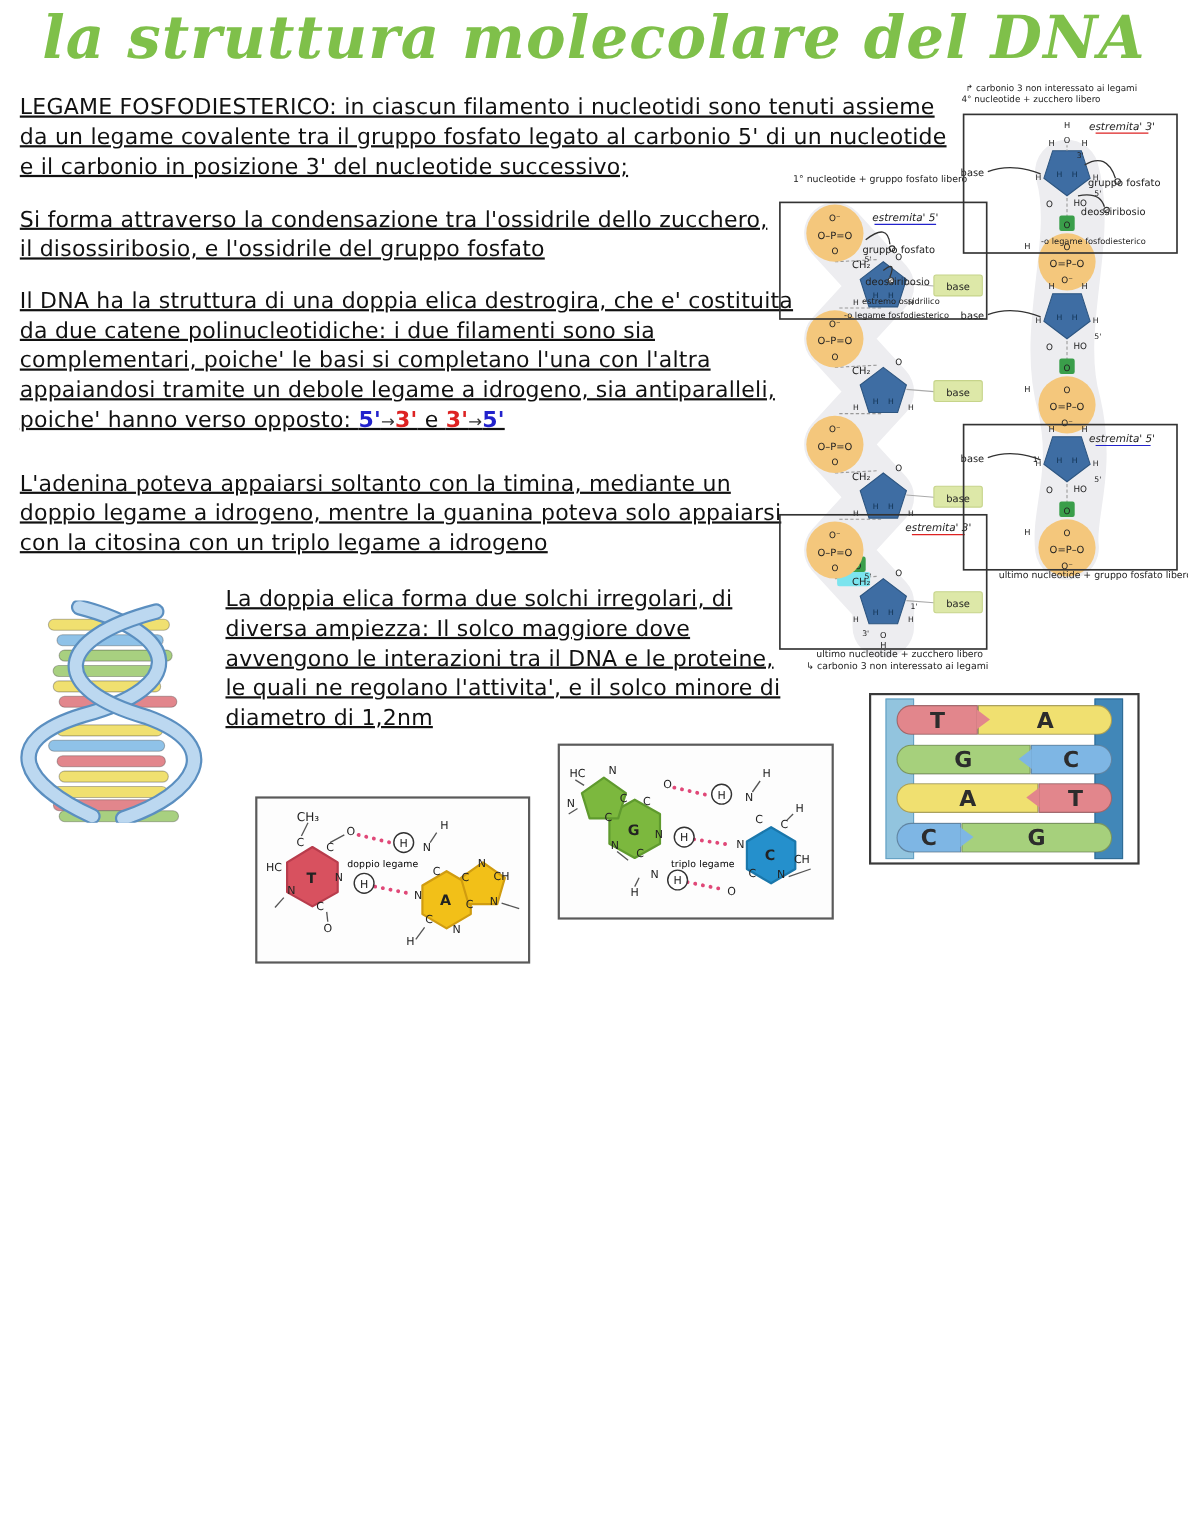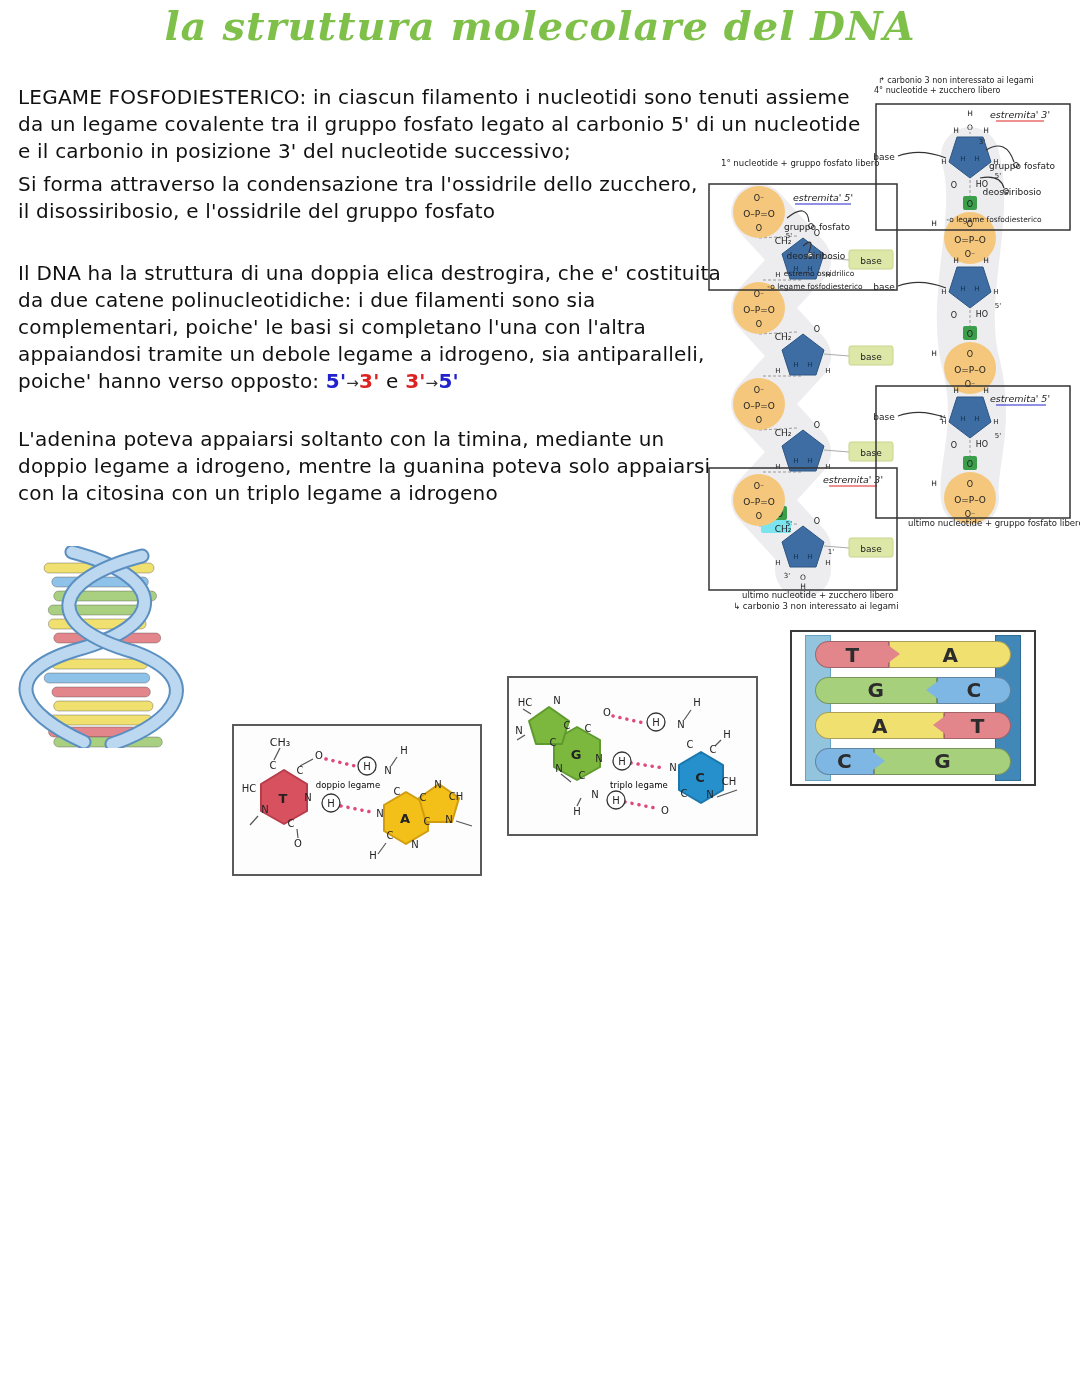--- a/index.html
+++ b/index.html
@@ -1,23 +1,23 @@
 <!DOCTYPE html>
 <html><head>
 <meta charset="utf-8">
 <style>
   html,body{margin:0;padding:0;background:#ffffff;}
   .page{position:relative;width:1080px;height:1395px;background:#fff;overflow:hidden;
         font-family:"DejaVu Sans",sans-serif;color:#141414;}
   .title{position:absolute;left:0;top:2px;width:1080px;text-align:center;
          font-family:"DejaVu Serif",serif;font-style:italic;font-weight:bold;
-         font-size:40px;letter-spacing:1px;}
-  .para{position:absolute;font-size:20px;line-height:27px;letter-spacing:.2px;color:#111;}
+         font-size:54px;letter-spacing:1px;}
+  .para{position:absolute;font-size:20px;line-height:27px;letter-spacing:.2px;color:#111;text-decoration:underline;}
   .p1{left:18px;top:84px;width:860px;}
-  .p2{left:18px;top:171px;width:690px;}
+  .p2{left:18px;top:186px;width:690px;}
   .p3{left:18px;top:260px;width:710px;}
   .p4{left:18px;top:426px;width:720px;}
   .p5{left:205px;top:531px;width:520px;}
   .blue5{color:#2222cc;font-weight:bold;}
   .red3{color:#dd2222;font-weight:bold;}
   .arr{font-size:15px;color:#333;}
   .pairbox{position:absolute;border:2px solid #5a5a5a;background:#fdfdfd;}
   .atbox{left:232px;top:680px;width:246px;height:148px;margin-top:44px;}
   .gcbox{left:507px;top:676px;width:247px;height:156px;}
   .chem{font-family:"DejaVu Sans",sans-serif;fill:#222;text-anchor:middle;}
@@ -48,20 +48,21 @@
 <body>
 
 <div class="page">
 
   <div class="title" id="title" style="color: rgb(127, 192, 74);">la struttura molecolare del DNA</div>
 
   <div class="para p1">LEGAME FOSFODIESTERICO: in ciascun filamento i nucleotidi sono tenuti assieme da un legame covalente tra il gruppo fosfato legato al carbonio 5' di un nucleotide e il carbonio in posizione 3' del nucleotide successivo;</div>
   <div class="para p2">Si forma attraverso la condensazione tra l'ossidrile dello zucchero, il disossiribosio, e l'ossidrile del gruppo fosfato</div>
   <div class="para p3"><span>Il DNA ha la struttura di una doppia elica destrogira, che e' costituita da due catene polinucleotidiche: i due filamenti sono sia complementari, poiche' le basi si completano l'una con l'altra appaiandosi tramite un debole legame a idrogeno, sia antiparalleli, poiche' hanno verso opposto: </span><span class="blue5">5'</span><span class="arr">→</span><span class="red3">3'</span><span> e </span><span class="red3">3'</span><span class="arr">→</span><span class="blue5">5'</span></div>
   <div class="para p4">L'adenina poteva appaiarsi soltanto con la timina, mediante un doppio legame a idrogeno, mentre la guanina poteva solo appaiarsi con la citosina con un triplo legame a idrogeno</div>
+  <div class="para p5">La doppia elica forma due solchi irregolari, di diversa ampiezza: Il solco maggiore dove avvengono le interazioni tra il DNA e le proteine, le quali ne regolano l'attivita', e il solco minore di diametro di 1,2nm</div>
 
   <svg id="helix" style="position:absolute;left:14px;top:546px;" width="178" height="202" viewBox="0 0 178 202">
       <rect x="30" y="17" width="110" height="10" rx="5" fill="#f0e070" stroke="rgba(60,60,60,.35)" stroke-width="1"></rect>
       <rect x="37.83326909627483" y="31" width="96.5101854041593" height="10" rx="5" fill="#8fc2e8" stroke="rgba(60,60,60,.35)" stroke-width="1"></rect>
       <rect x="39.738476308781955" y="45" width="102.78298079449951" height="10" rx="5" fill="#a8d080" stroke="rgba(60,60,60,.35)" stroke-width="1"></rect>
       <rect x="34.2737988023383" y="59" width="100.37127377142437" height="10" rx="5" fill="#a8d080" stroke="rgba(60,60,60,.35)" stroke-width="1"></rect>
       <rect x="34.425204432948526" y="73" width="97.63163481991785" height="10" rx="5" fill="#f0e070" stroke="rgba(60,60,60,.35)" stroke-width="1"></rect>
       <rect x="39.77530117665097" y="87" width="106.98832016677058" height="10" rx="5" fill="#e2868c" stroke="rgba(60,60,60,.35)" stroke-width="1"></rect>
       <rect x="37.727644875559875" y="113" width="96.02039316475553" height="10" rx="5" fill="#f0e070" stroke="rgba(60,60,60,.35)" stroke-width="1"></rect>
       <rect x="30.168139004843496" y="127" width="105.53262292710907" height="10" rx="5" fill="#8fc2e8" stroke="rgba(60,60,60,.35)" stroke-width="1"></rect>

